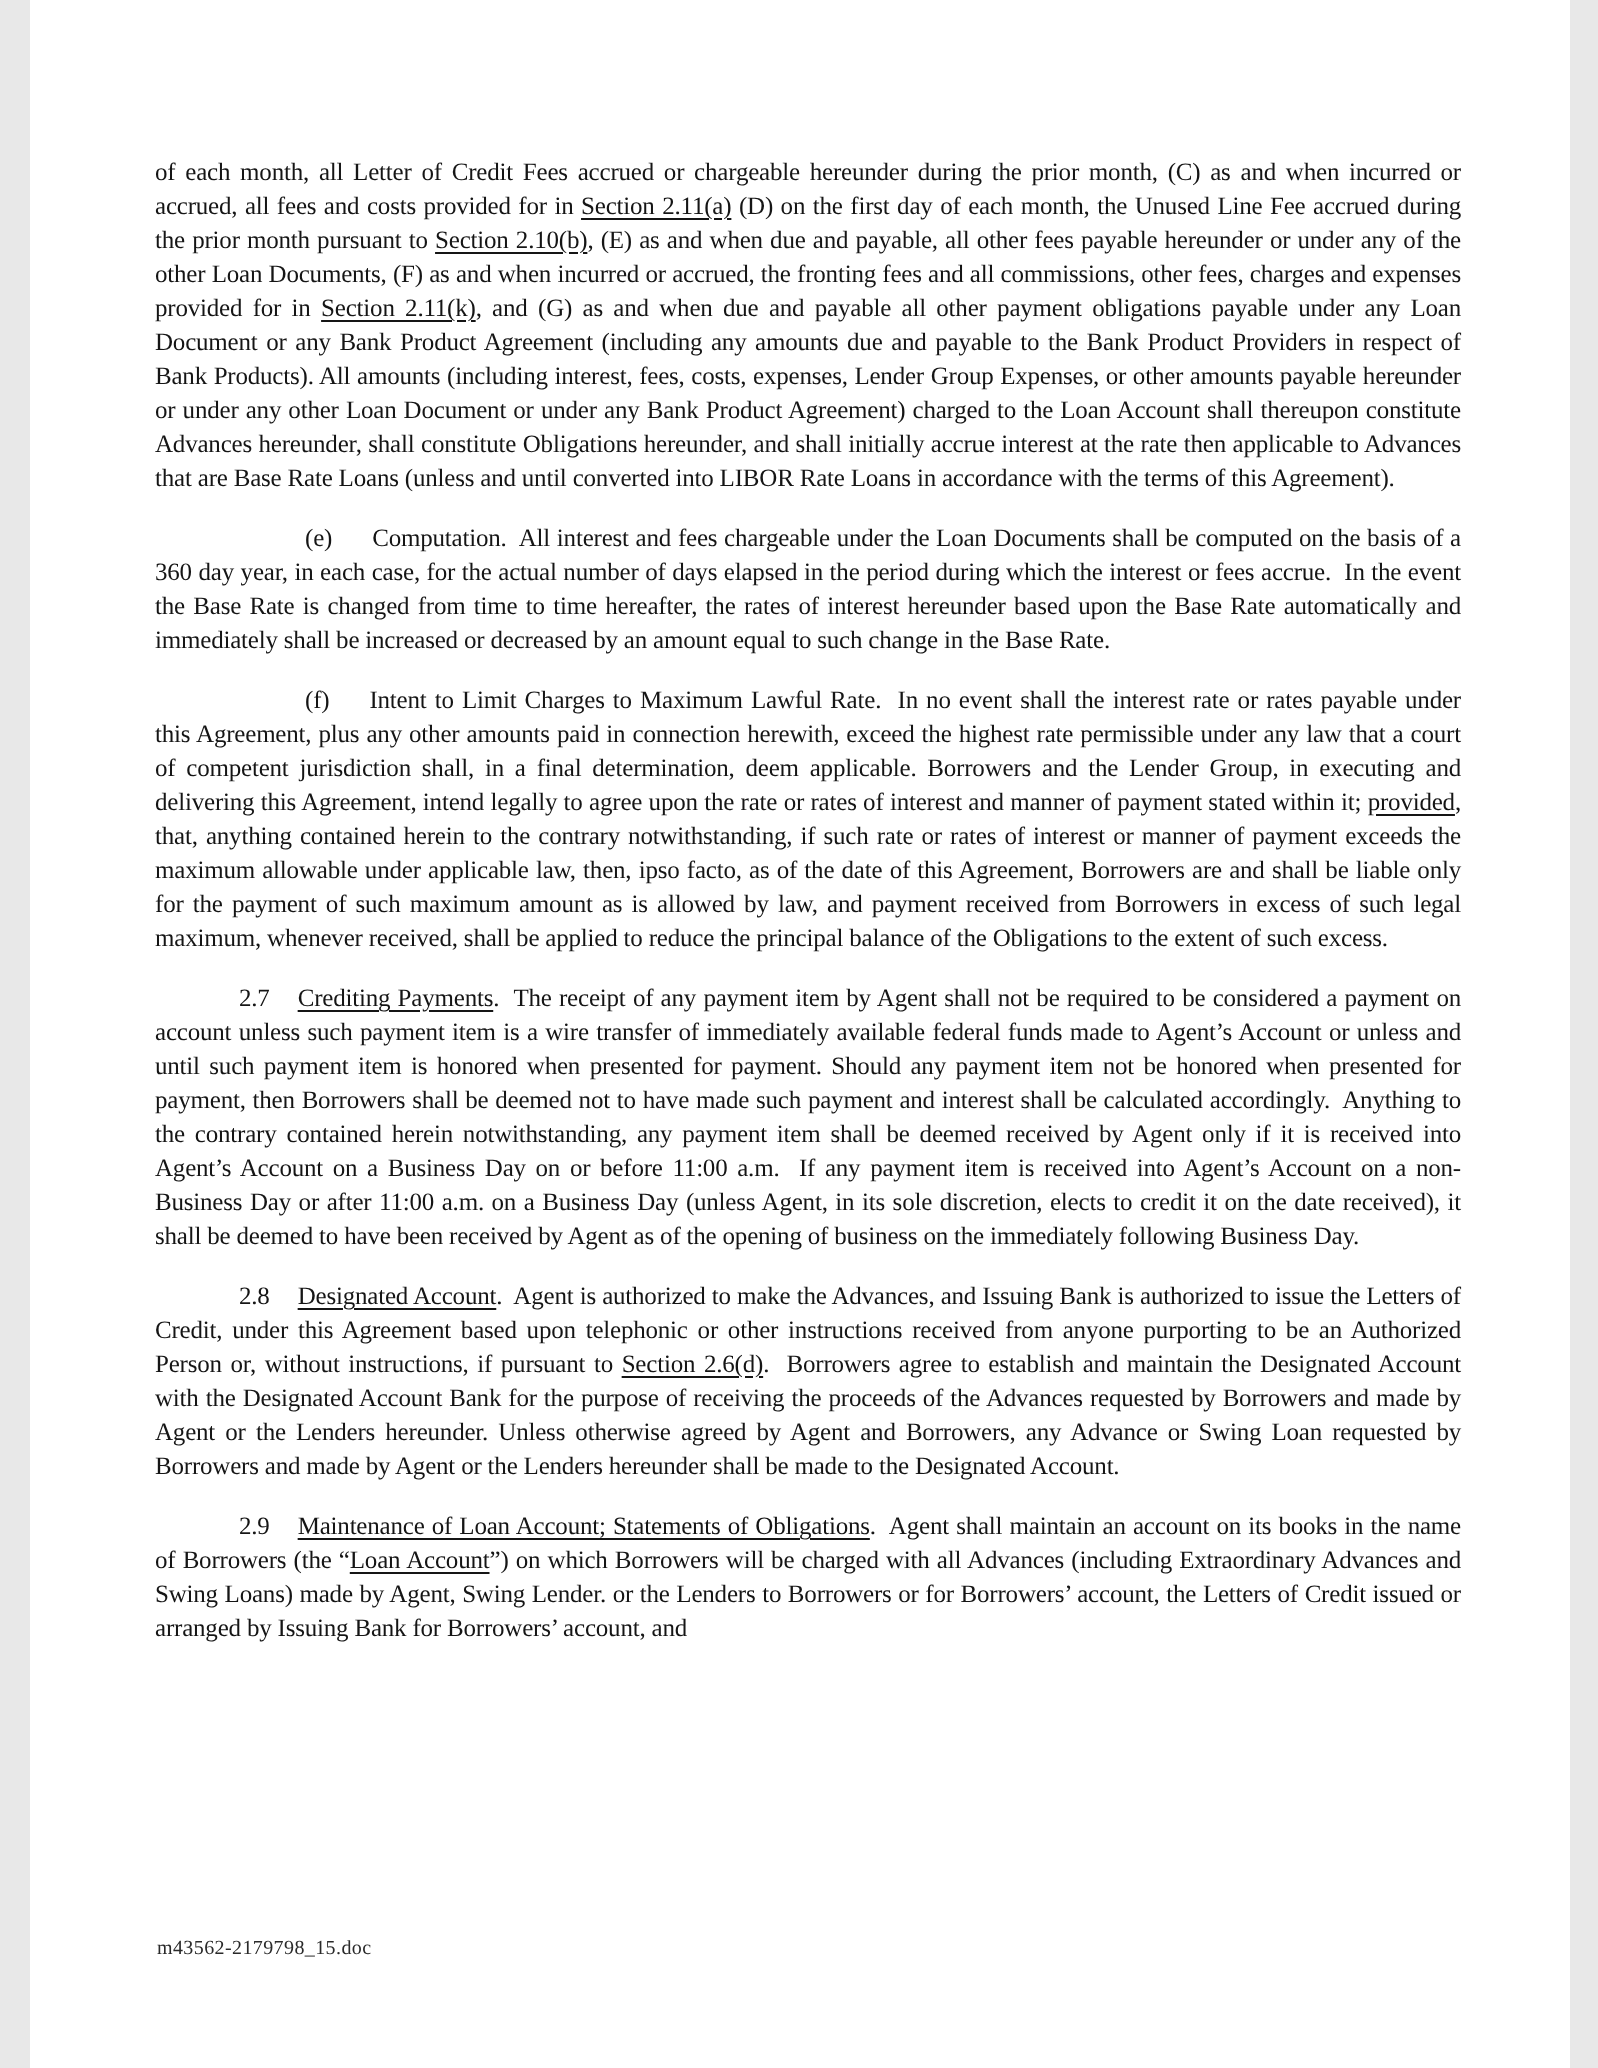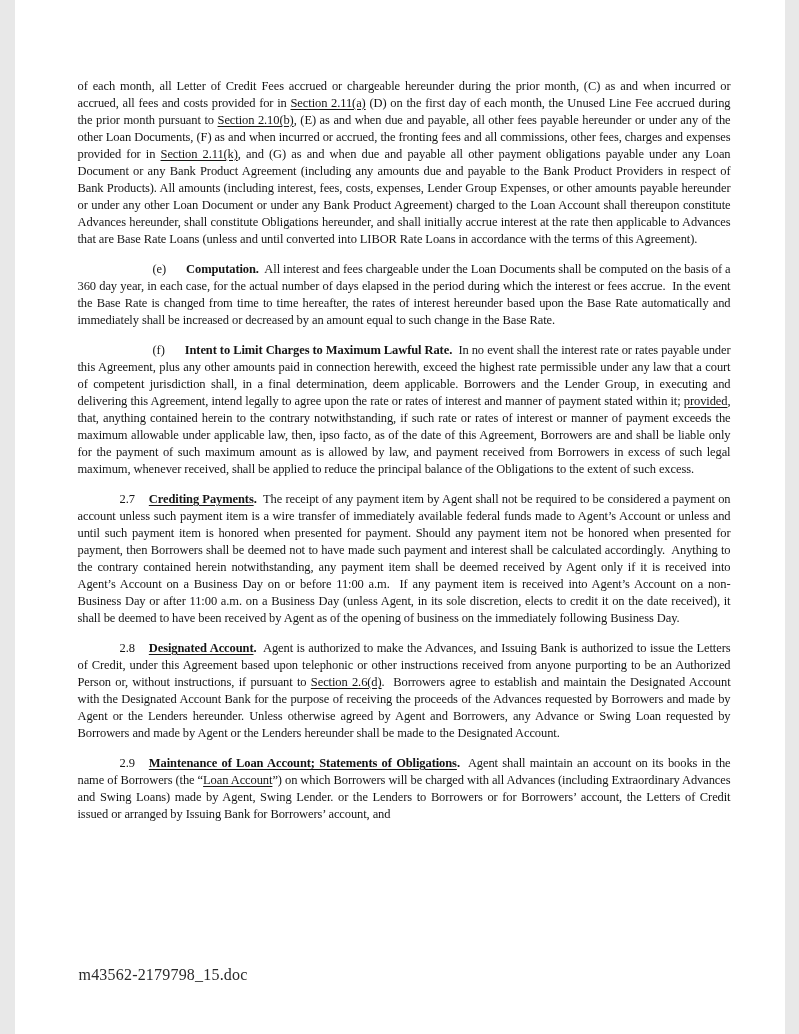--- a/index.html
+++ b/index.html
@@ -24,39 +24,39 @@
   }
   .doc-body {
     text-align: justify;
   }
   .para {
     margin: 0 0 13px 0;
   }
   .p-flush   { text-indent: 0; }
   .p-sub     { text-indent: 75px; }
   .p-section { text-indent: 42px; }
-  .para span.b { font-weight: bold; }
+  .para span.b { font-weight: normal; }
   .para span.u { text-decoration: underline; text-underline-offset: 2px; }
   .para span.i { }
   .para span.tab { display: inline-block; }
   .footer-pageno {
     position: absolute;
     left: 0;
     right: 0;
     top: 952px;
     text-align: center;
     font-size: 12.5px;
     letter-spacing: 0.5px;
     color: #1a1a1a;
   }
   .footer-docname {
     position: absolute;
     left: 64px;
     top: 966px;
-    font-size: 16px;
+    font-size: 10px;
     letter-spacing: 0.2px;
     color: #2a2a2a;
   }
 </style>
 </head>
 <body>
 
 <div class="page">
   <div class="doc-body">
     <p class="para p-flush"><span>of each month, all Letter of Credit Fees accrued or chargeable hereunder during the prior month, (C) as and when incurred or accrued, all fees and costs provided for in </span><span class="u">Section 2.11(a)</span><span> (D) on the first day of each month, the Unused Line Fee accrued during the prior month pursuant to </span><span class="u">Section 2.10(b)</span><span>, (E) as and when due and payable, all other fees payable hereunder or under any of the other Loan Documents, (F) as and when incurred or accrued, the fronting fees and all commissions, other fees, charges and expenses provided for in </span><span class="u">Section 2.11(k)</span><span>, and (G) as and when due and payable all other payment obligations payable under any Loan Document or any Bank Product Agreement (including any amounts due and payable to the Bank Product Providers in respect of Bank Products). All amounts (including interest, fees, costs, expenses, Lender Group Expenses, or other amounts payable hereunder or under any other Loan Document or under any Bank Product Agreement) charged to the Loan Account shall thereupon constitute Advances hereunder, shall constitute Obligations hereunder, and shall initially accrue interest at the rate then applicable to Advances that are Base Rate Loans (unless and until converted into LIBOR Rate Loans in accordance with the terms of this Agreement).</span></p>

